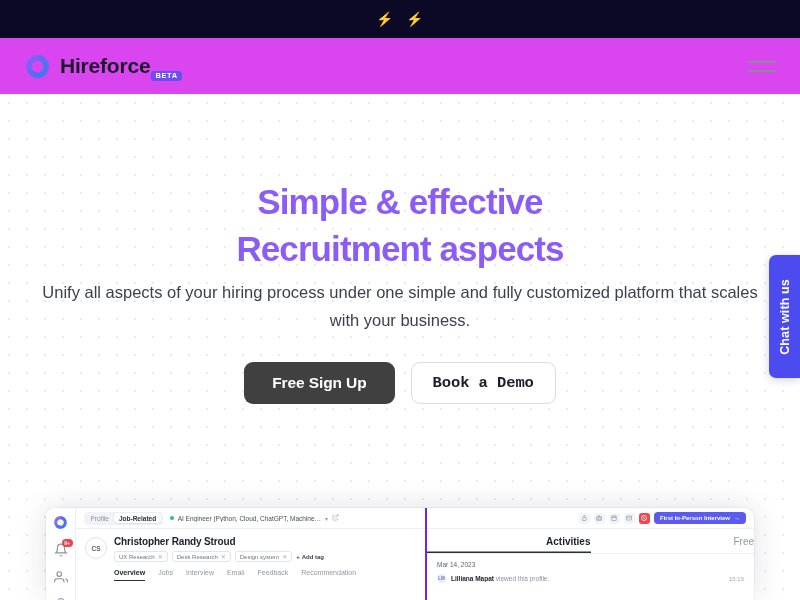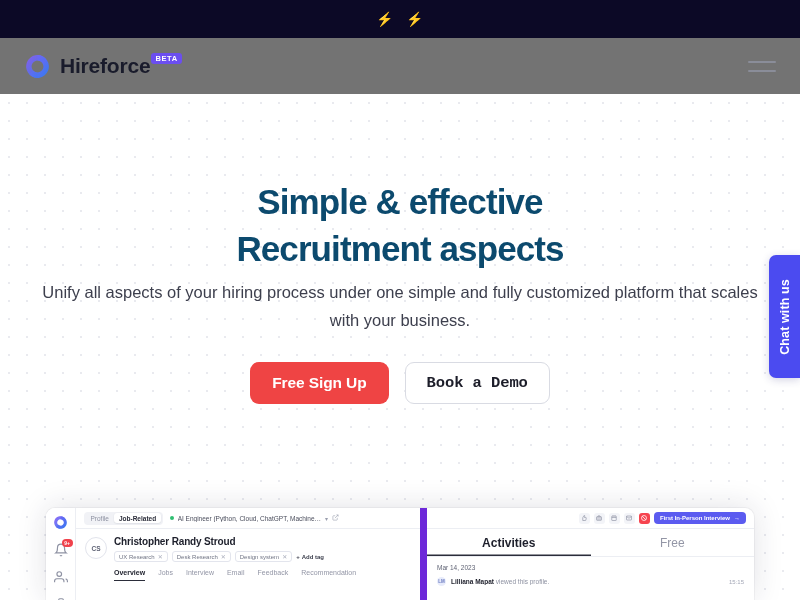--- a/index.html
+++ b/index.html
@@ -21,71 +21,71 @@
     color:#ffffff;
     font-size:14.5px;font-weight:700;letter-spacing:.1px;
     position:relative;z-index:40;
   }
   .banner .bolt{color:#f7c948;font-size:14px;margin:0 6px;}
   .banner .btext{white-space:nowrap;}
 
   
   .header{
     height:56px;width:100%;
-    background:#737373;
+    background:#d946ef;
     display:flex;align-items:center;justify-content:space-between;
     padding:6px 24px;
     position:relative;z-index:30;
   }
   .brand{display:flex;align-items:flex-start;gap:9px;}
   .logo-mark{width:27px;height:27px;flex:0 0 27px;margin-top:2px;}
   .brand-text{display:flex;align-items:flex-start;}
   .brand-name{
     font-size:21px;font-weight:600;color:#191b2b;letter-spacing:-.2px;line-height:30px;
   }
   .beta-badge{
     background:#6b4ef0;color:#fff;font-size:7.5px;font-weight:700;
     letter-spacing:.6px;padding:1.5px 4px;border-radius:3px;
-    line-height:1;margin-top:2px;margin-left:1px;
+    line-height:1;margin-top:20px;margin-left:1px;
   }
   .hamburger{
     width:28px;height:20px;display:flex;flex-direction:column;
     justify-content:center;gap:7px;cursor:pointer;
   }
   .hamburger span{display:block;height:2px;width:28px;background:#8a8d99;border-radius:2px;}
 
   
   .hero{
     position:relative;
     padding-top:84px;
     text-align:center;
     z-index:20;
   }
   .headline{
-    font-size:35px;line-height:47px;font-weight:700;color:#0c4a6e;
+    font-size:35px;line-height:47px;font-weight:700;color:#8b5cf6;
     letter-spacing:-.9px;
   }
   .subhead{
     margin-top:6px;
     font-size:16.5px;line-height:28px;color:#3d3f4d;font-weight:400;
     max-width:780px;margin-left:auto;margin-right:auto;
     padding:0 18px;
   }
   .cta-row{
     margin-top:28px;display:flex;align-items:center;justify-content:center;gap:16px;
   }
   .btn{
     font-family:"Liberation Sans", sans-serif;
     font-size:15.5px;font-weight:700;
     border-radius:9px;cursor:pointer;
     height:42px;display:inline-flex;align-items:center;justify-content:center;
     letter-spacing:-.1px;
   }
   .btn-primary{
-    background:#ef4444;color:#ffffff;border:none;padding:0 22px;
+    background:#404040;color:#ffffff;border:none;padding:0 28px;
   }
   .btn-secondary{
     background:#ffffff;color:#1c1d29;border:1px solid #d9dbe3;padding:0 21px;font-family:Liberation Mono, monospace;
   }
 
   
   .dots{
     position:absolute;left:0;right:0;top:94px;bottom:0;
     background-image:radial-gradient(#e9eaef 1.05px, transparent 1.15px);
     background-size:18px 18px;
@@ -123,21 +123,21 @@
     padding-top:7px;gap:13px;
   }
   .rail-logo{width:15px;height:15px;}
   .rail-ic{width:14px;height:14px;position:relative;color:#8e92a3;}
   .rail-badge{
     position:absolute;top:-4px;right:-5px;background:#f0424c;color:#fff;
     font-size:5px;font-weight:700;border-radius:6px;padding:.5px 2.5px;line-height:1.3;
   }
   .app-main{flex:1 1 auto;display:flex;min-width:0;}
   .app-left{
-    flex:1 1 auto;min-width:0;border-right:7px solid #6d28d9;display:flex;flex-direction:column;
+    flex:1 1 auto;min-width:0;border-right:2px solid #6d28d9;display:flex;flex-direction:column;
   }
   .app-topbar{
     height:21px;display:flex;align-items:center;gap:7px;
     padding:0 8px;border-bottom:1px solid #eceef3;
   }
   .seg{display:flex;border-radius:4px;background:#f1f2f6;padding:1.5px;}
   .seg-item{padding:1.5px 5px;border-radius:3px;font-size:6.5px;color:#8c90a0;}
   .seg-item.on{background:#ffffff;color:#2b2d3a;font-weight:700;
     box-shadow:0 .5px 1.5px rgba(20,22,50,.12);}
   .job-pill{display:flex;align-items:center;gap:4px;font-size:6.5px;color:#4a4d5c;min-width:0;}
@@ -176,21 +176,21 @@
     display:flex;align-items:center;justify-content:center;color:#8a8ea0;font-size:6px;
   }
   .icbox.red{background:#f6444f;color:#fff;}
   .stage-btn{
     background:#5b5bf0;color:#fff;border-radius:4px;
     font-size:6px;font-weight:700;padding:3px 6px;display:flex;align-items:center;gap:4px;
     white-space:nowrap;
   }
   .rtabs{display:flex;border-bottom:1px solid #eceef3;}
   .rtab{
-    flex:1 1 0;text-align:center;font-size:12px;color:#9396a6;
+    flex:1 1 0;text-align:right;font-size:10px;color:#9396a6;
     padding:7px 0 6px 0;
   }
   .rtab.on{color:#1d1f2b;font-weight:700;box-shadow:inset 0 -1.5px 0 #2b2d3a;}
   .act-date{font-size:6.5px;color:#5f6374;padding:7px 10px 0 10px;font-weight:400;}
   .act-row{display:flex;align-items:center;gap:5px;padding:6px 10px 0 10px;}
   .act-av{
     width:9px;height:9px;border-radius:50%;background:#e8ecfb;color:#6b7ac0;
     font-size:4.5px;font-weight:700;display:flex;align-items:center;justify-content:center;flex:0 0 9px;
   }
   .act-txt{font-size:6.5px;color:#8c90a0;flex:1 1 auto;white-space:nowrap;overflow:hidden;}

